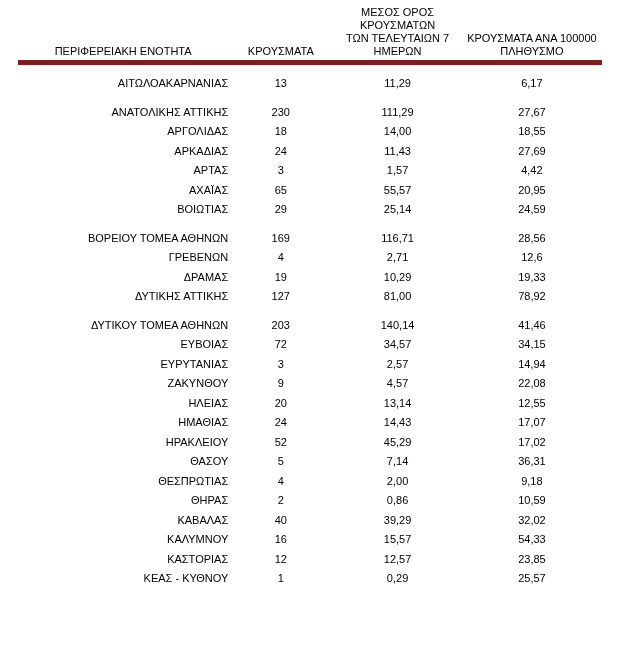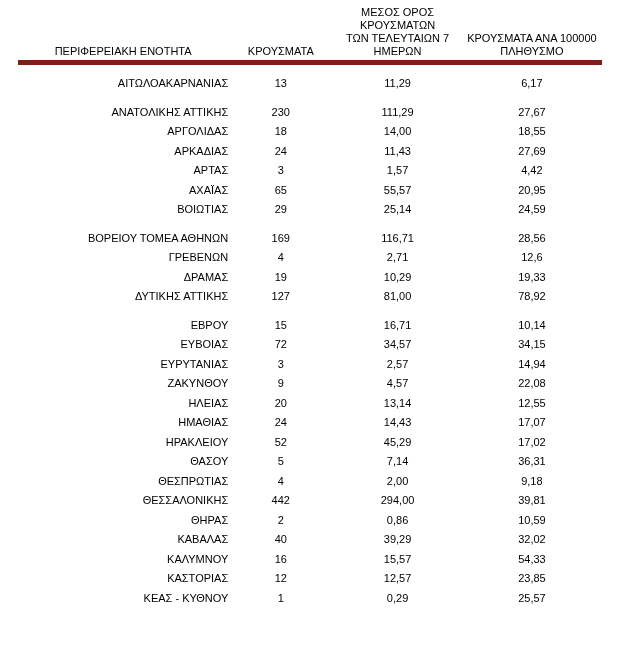--- a/index.html
+++ b/index.html
@@ -173,24 +173,24 @@
         <tr>
           <td class="name">ΔΥΤΙΚΗΣ ΑΤΤΙΚΗΣ</td>
           <td class="num">127</td>
           <td class="num">81,00</td>
           <td class="num">78,92</td>
         </tr>
         <tr class="spacer">
           <td colspan="4">&nbsp;</td>
         </tr>
         <tr>
-          <td class="name">ΕΒΡΟΥ</td>
-          <td class="num">15</td>
-          <td class="num">16,71</td>
-          <td class="num">10,14</td>
+          <td class="name top">ΔΥΤΙΚΟΥ ΤΟΜΕΑ ΑΘΗΝΩΝ</td>
+          <td class="num">203</td>
+          <td class="num">140,14</td>
+          <td class="num">41,46</td>
         </tr>
         <tr>
           <td class="name">ΕΥΒΟΙΑΣ</td>
           <td class="num">72</td>
           <td class="num">34,57</td>
           <td class="num">34,15</td>
         </tr>
         <tr>
           <td class="name">ΕΥΡΥΤΑΝΙΑΣ</td>
           <td class="num">3</td>
@@ -225,26 +225,20 @@
           <td class="name">ΘΑΣΟΥ</td>
           <td class="num">5</td>
           <td class="num">7,14</td>
           <td class="num">36,31</td>
         </tr>
         <tr>
           <td class="name">ΘΕΣΠΡΩΤΙΑΣ</td>
           <td class="num">4</td>
           <td class="num">2,00</td>
           <td class="num">9,18</td>
-        </tr>
-        <tr>
-          <td class="name">ΘΕΣΣΑΛΟΝΙΚΗΣ</td>
-          <td class="num">442</td>
-          <td class="num">294,00</td>
-          <td class="num">39,81</td>
         </tr>
         <tr>
           <td class="name">ΘΗΡΑΣ</td>
           <td class="num">2</td>
           <td class="num">0,86</td>
           <td class="num">10,59</td>
         </tr>
         <tr>
           <td class="name">ΚΑΒΑΛΑΣ</td>
           <td class="num">40</td>

